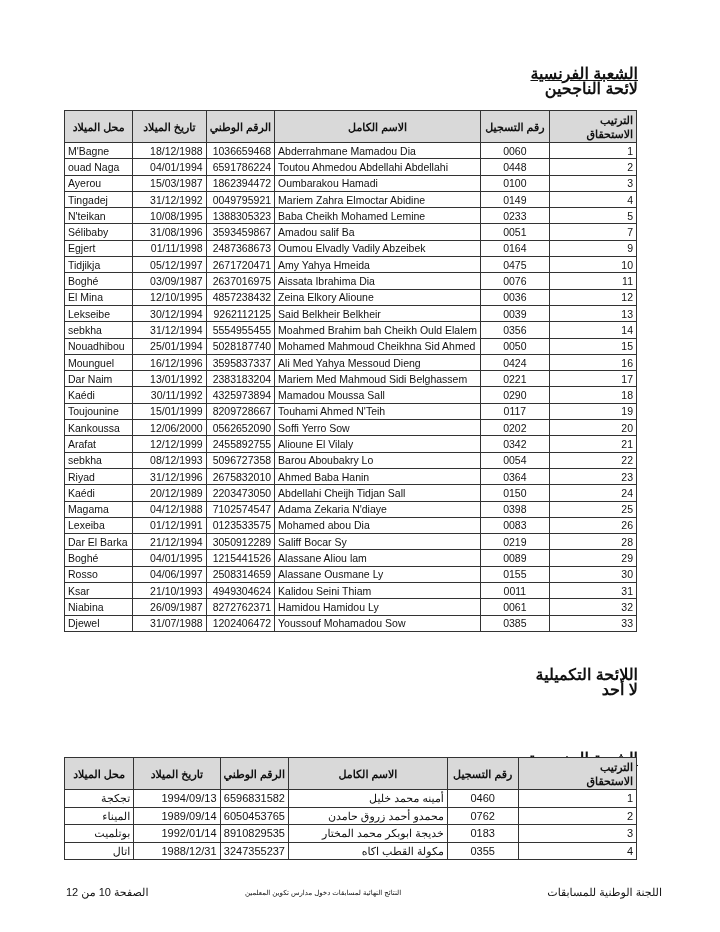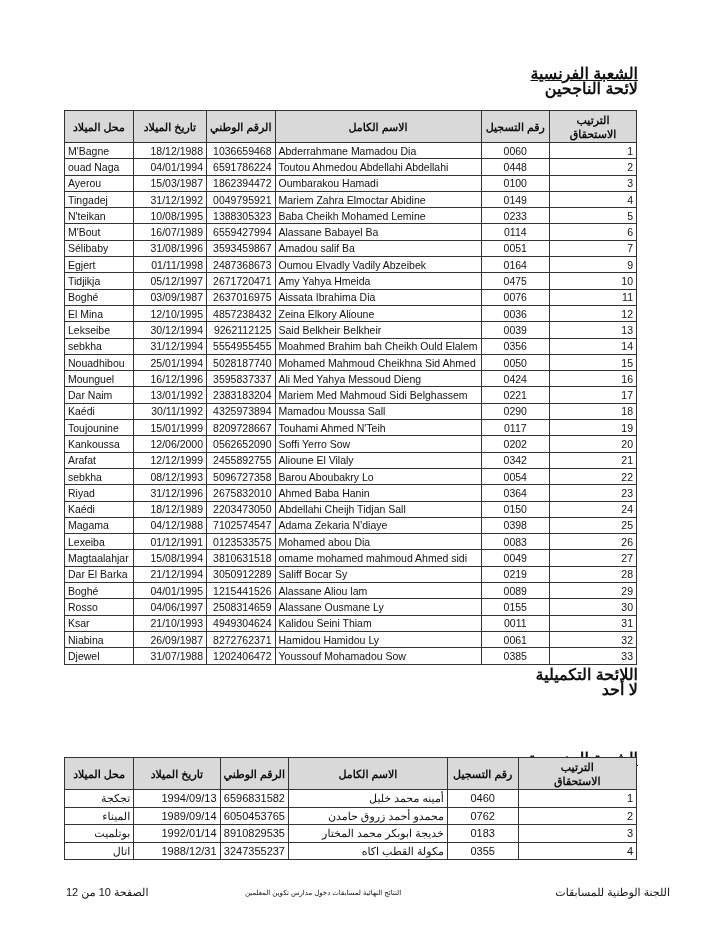--- a/index.html
+++ b/index.html
@@ -2,21 +2,21 @@
 <html><head>
 <meta charset="utf-8">
 <style>
   html, body { margin:0; padding:0; background:#ffffff; }
   body { width:720px; height:932px; position:relative; font-family:"Liberation Sans", sans-serif; color:#111; overflow:hidden; }
   .heading { position:absolute; right:82px; text-align:right; font-weight:bold; font-size:16px; line-height:15px; direction:rtl; }
   .heading .u { text-decoration:underline; }
   table.grid { position:absolute; border-collapse:collapse; font-size:10.5px; line-height:14px; }
   table.grid td, table.grid th { border:1px solid #333; padding:0 3px; white-space:nowrap; overflow:hidden; }
   table.grid th { background:#d9d9d9; font-weight:bold; font-size:11px; direction:rtl; text-align:center; height:31px; }
-  table.grid th.rank { line-height:14px; }
+  table.grid th.rank { text-align:right; line-height:14px; }
   td.l { text-align:left; }
   td.r { text-align:right; }
   td.c { text-align:center;margin-top:8px; }
   td.ar { text-align:right; direction:rtl; }
   .t1 td { height:15.3px; }
   .t2 td { height:16.5px; font-size:11px; }
   .footer { position:absolute; top:886px; font-size:11px; }
 </style>
 </head>
 <body>
@@ -83,28 +83,20 @@
       </tr>
       <tr>
         <td class="l">N'teikan</td>
         <td class="r">10/08/1995</td>
         <td class="r">1388305323</td>
         <td class="l">Baba Cheikh  Mohamed Lemine</td>
         <td class="c">0233</td>
         <td class="r">5</td>
       </tr>
       <tr>
-        <td class="l">M'Bout</td>
-        <td class="r">16/07/1989</td>
-        <td class="r">6559427994</td>
-        <td class="l">Alassane Babayel Ba</td>
-        <td class="c">0114</td>
-        <td class="r">6</td>
-      </tr>
-      <tr>
         <td class="l">Sélibaby</td>
         <td class="r">31/08/1996</td>
         <td class="r">3593459867</td>
         <td class="l">Amadou salif Ba</td>
         <td class="c">0051</td>
         <td class="r">7</td>
       </tr>
       <tr>
         <td class="l">Egjert</td>
         <td class="r">01/11/1998</td>
@@ -220,49 +212,41 @@
       <tr>
         <td class="l">Riyad</td>
         <td class="r">31/12/1996</td>
         <td class="r">2675832010</td>
         <td class="l">Ahmed Baba Hanin</td>
         <td class="c">0364</td>
         <td class="r">23</td>
       </tr>
       <tr>
         <td class="l">Kaédi</td>
-        <td class="r">18/12/1989</td>
+        <td class="r">20/12/1989</td>
         <td class="r">2203473050</td>
         <td class="l">Abdellahi Cheijh Tidjan Sall</td>
         <td class="c">0150</td>
         <td class="r">24</td>
       </tr>
       <tr>
         <td class="l">Magama</td>
         <td class="r">04/12/1988</td>
         <td class="r">7102574547</td>
         <td class="l">Adama Zekaria N'diaye</td>
         <td class="c">0398</td>
         <td class="r">25</td>
       </tr>
       <tr>
         <td class="l">Lexeiba</td>
         <td class="r">01/12/1991</td>
         <td class="r">0123533575</td>
         <td class="l">Mohamed abou Dia</td>
         <td class="c">0083</td>
         <td class="r">26</td>
-      </tr>
-      <tr>
-        <td class="l">Magtaalahjar</td>
-        <td class="r">15/08/1994</td>
-        <td class="r">3810631518</td>
-        <td class="l">omame mohamed mahmoud Ahmed sidi</td>
-        <td class="c">0049</td>
-        <td class="r">27</td>
       </tr>
       <tr>
         <td class="l">Dar El Barka</td>
         <td class="r">21/12/1994</td>
         <td class="r">3050912289</td>
         <td class="l">Saliff Bocar Sy</td>
         <td class="c">0219</td>
         <td class="r">28</td>
       </tr>
       <tr>
@@ -371,13 +355,13 @@
         <td class="r">3247355237</td>
         <td class="ar">مكولة القطب اكاه</td>
         <td class="c">0355</td>
         <td class="r">4</td>
       </tr>
     </tbody>
 </table>
 
 <div class="footer" style="left:66px;" dir="rtl">الصفحة 10 من 12</div>
 <div class="footer" style="left:245px; font-size:7px; top:889px;" dir="rtl">النتائج النهائية لمسابقات دخول مدارس تكوين المعلمين</div>
-<div class="footer" style="right:50px;" dir="rtl">اللجنة الوطنية للمسابقات</div>
+<div class="footer" style="right:58px;" dir="rtl">اللجنة الوطنية للمسابقات</div>
 
 </body></html>

